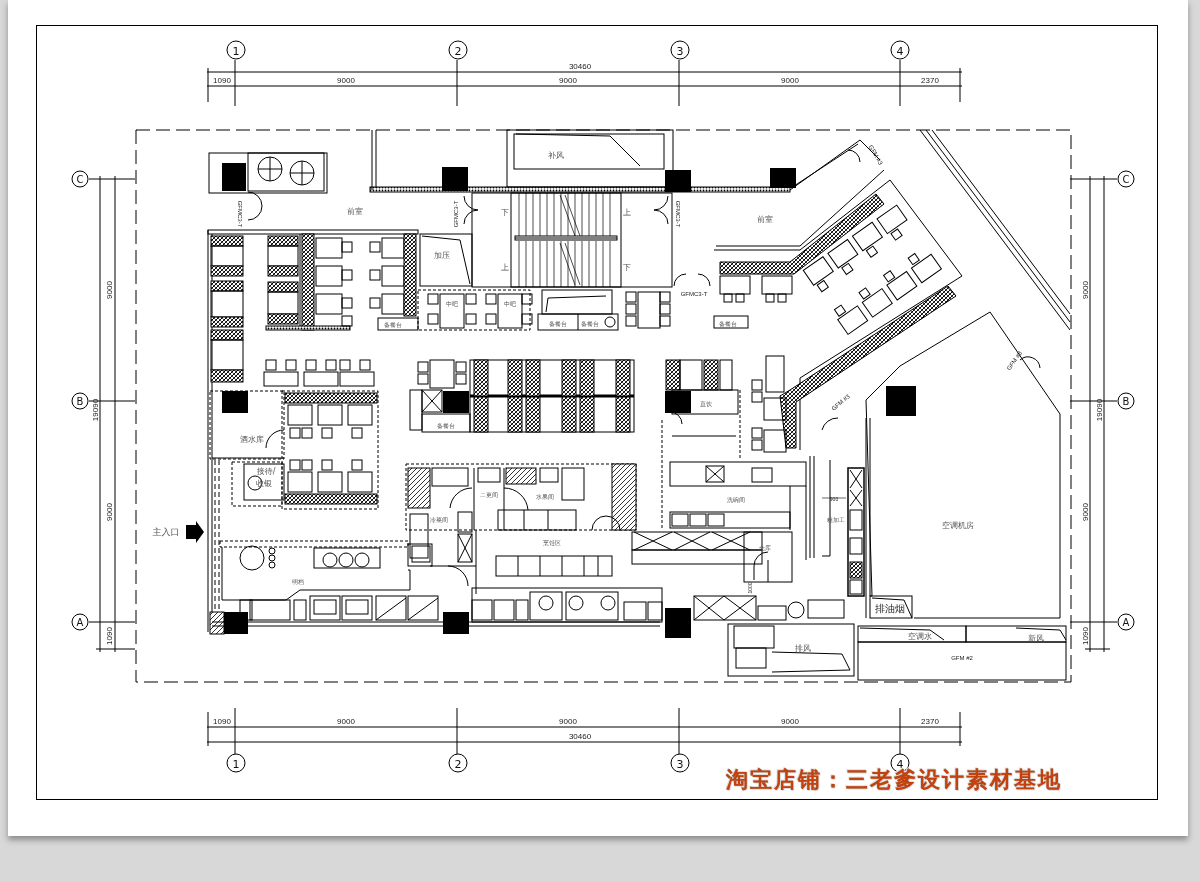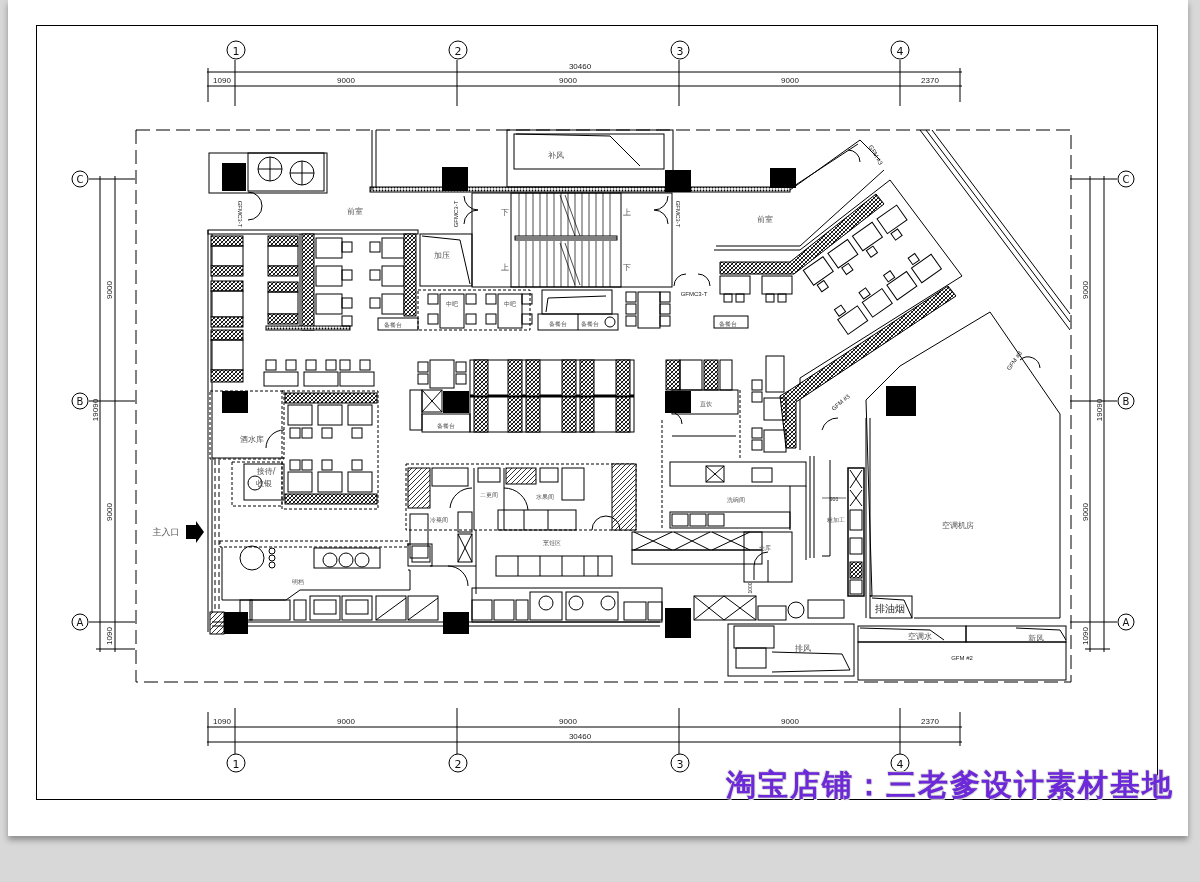--- a/index.html
+++ b/index.html
@@ -3,21 +3,21 @@
 <meta charset="utf-8">
 <style>
   html,body{margin:0;padding:0;}
   body{width:1200px;height:882px;background:#d8d8d8;position:relative;overflow:hidden;font-family:"DejaVu Sans",sans-serif;}
   .page{position:absolute;left:8px;top:0;width:1180px;height:836px;background:#fff;box-shadow:0 4px 6px rgba(0,0,0,0.35);}
   .frame{position:absolute;left:36px;top:25px;width:1122px;height:775px;border:1px solid #000;box-sizing:border-box;}
   svg.plan{position:absolute;left:0;top:0;width:1200px;height:882px;}
   .lbl{font-family:"DejaVu Sans",sans-serif;fill:#555;}
   .dim{font-family:"Liberation Sans Narrow","Liberation Sans",sans-serif;fill:#222;}
   .axisnum{font-family:"DejaVu Sans",sans-serif;fill:#111;}
-  .wm{position:absolute;left:726px;top:765px;font-size:30px;font-weight:bold;color:#6d28d9;letter-spacing:2px;
+  .wm{position:absolute;left:726px;top:765px;font-size:22px;font-weight:bold;color:#c2410c;letter-spacing:2px;
       text-shadow:0 0 1px #bbb,0 0 1px #bbb,1px 1px 0 #e6e6e6,-1px -1px 0 #e6e6e6;font-family:"DejaVu Sans",sans-serif;}
 </style>
 </head>
 <body>
 
 <div class="page"></div>
 <div class="frame"></div>
 
 <svg class="plan" viewBox="0 0 1200 882" xmlns="http://www.w3.org/2000/svg">
   <defs>

